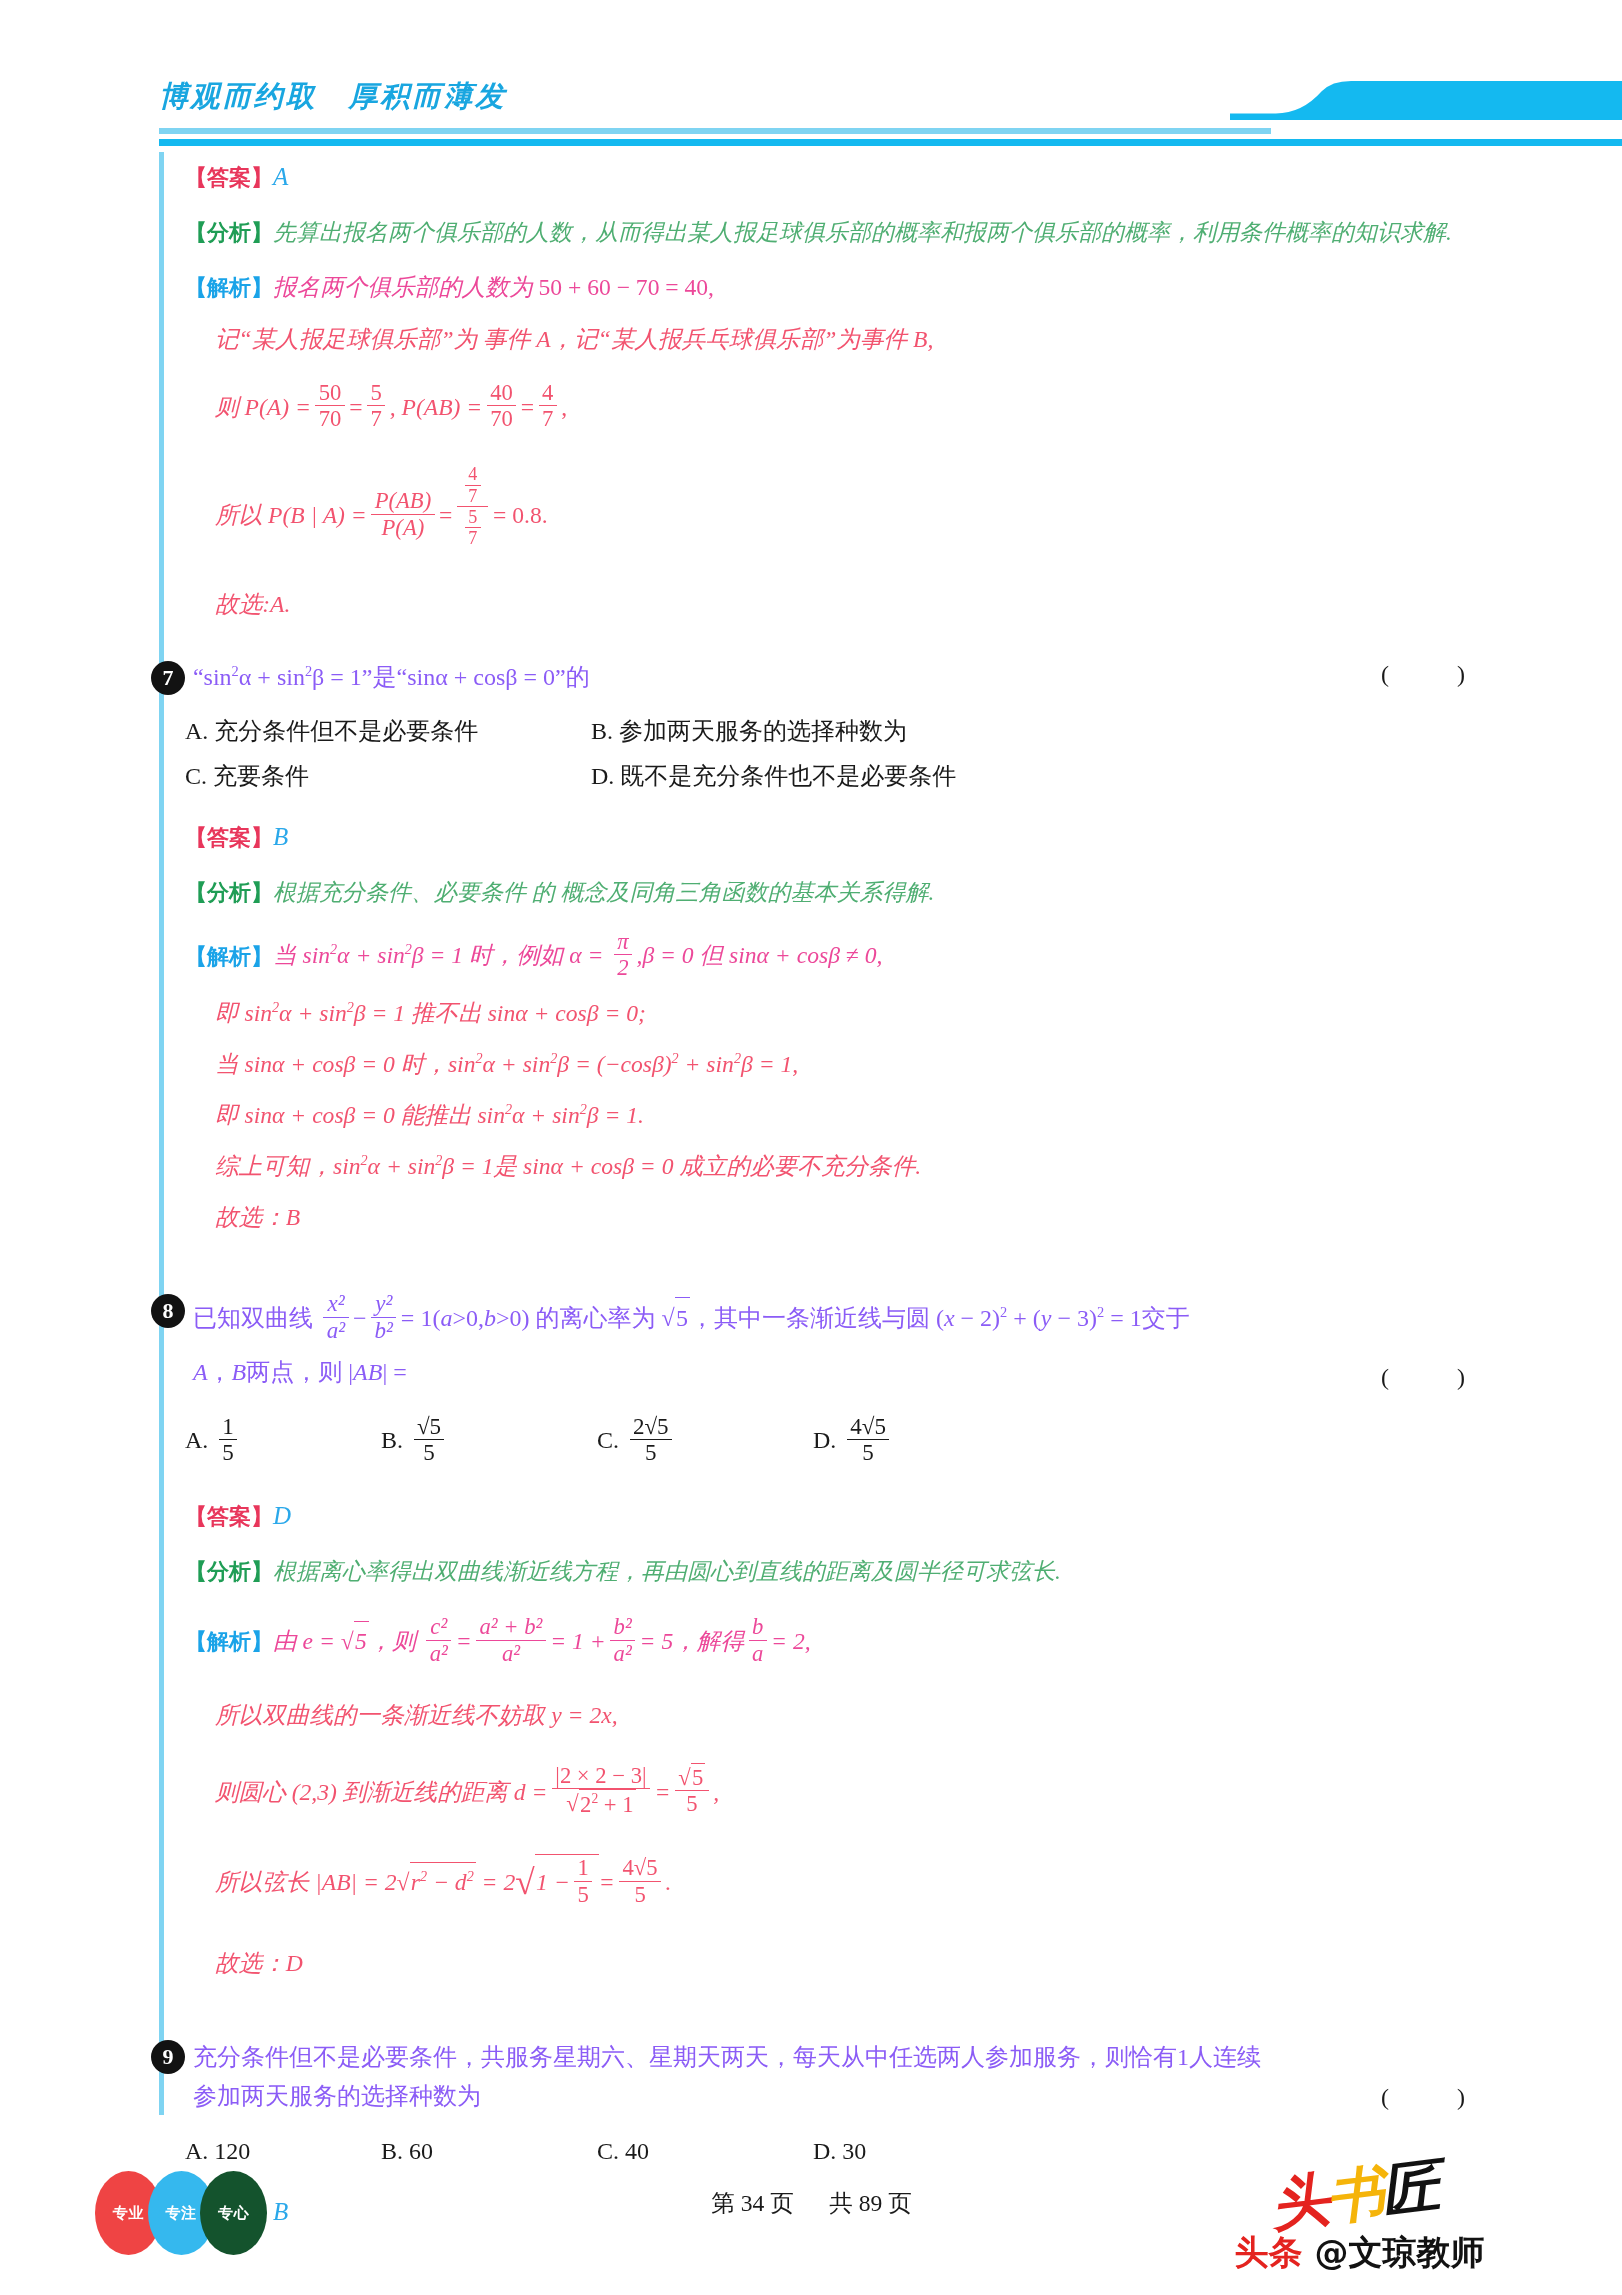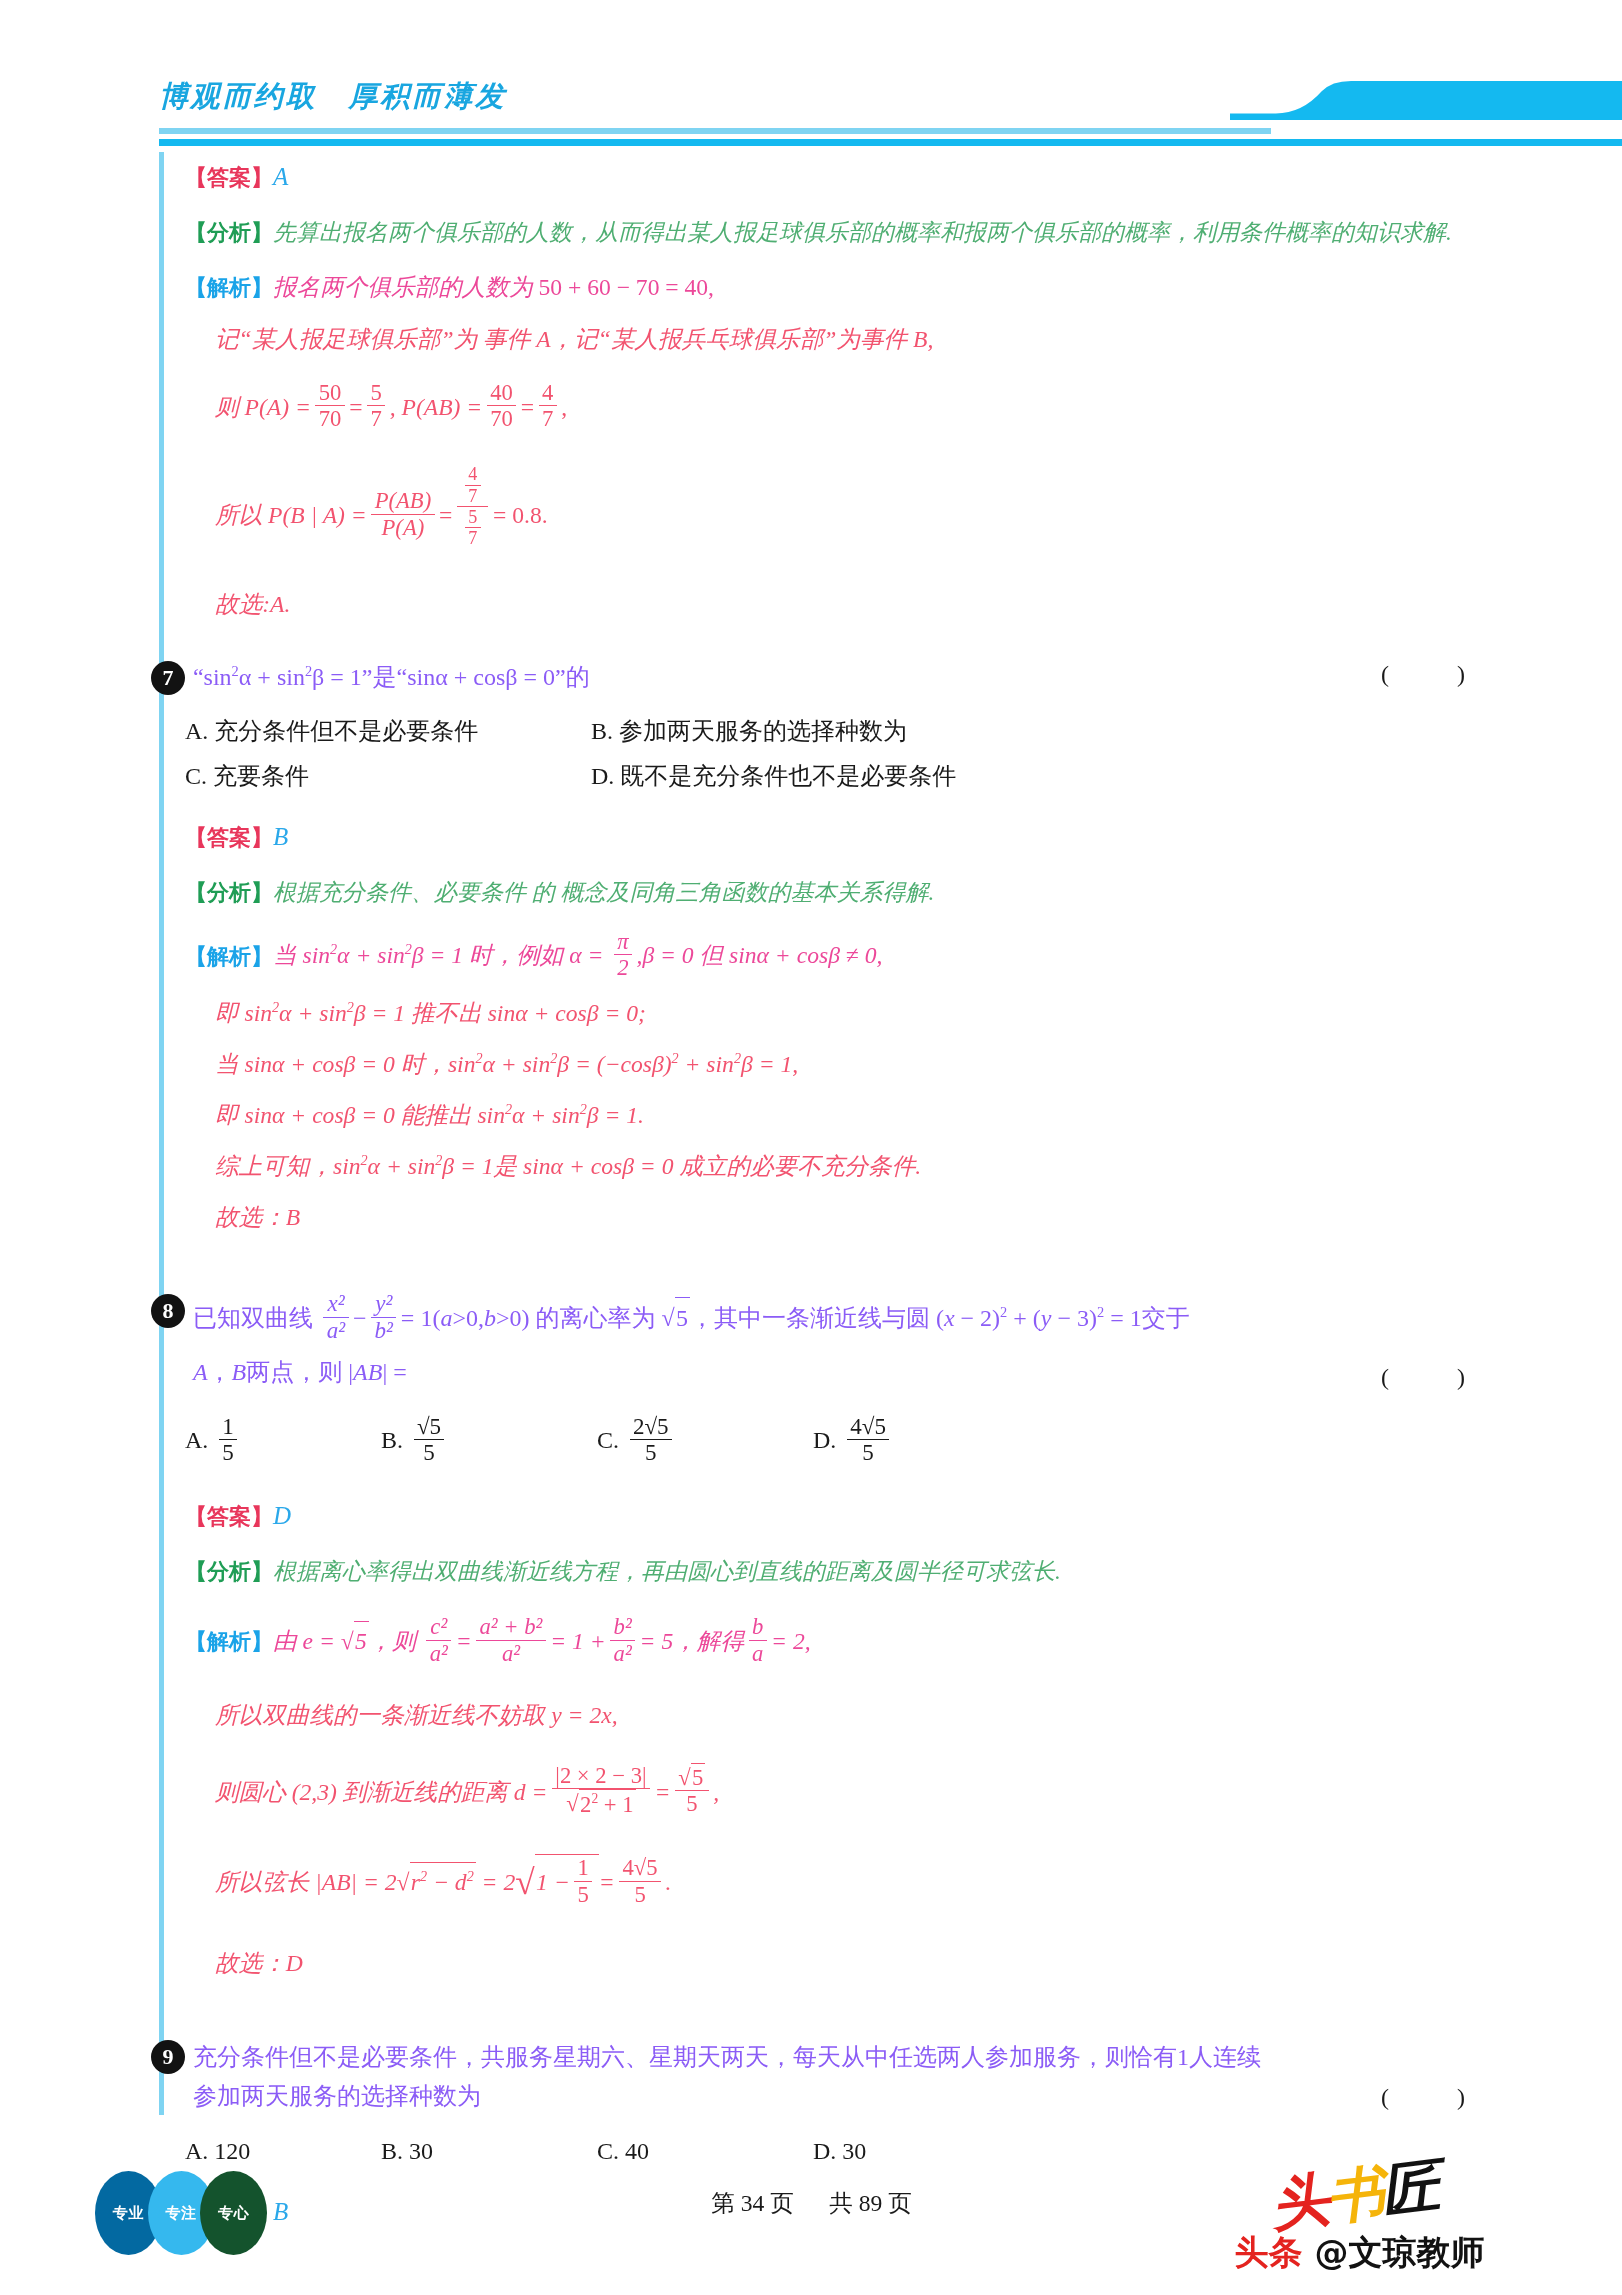--- a/index.html
+++ b/index.html
@@ -182,21 +182,21 @@
     width: 67px; height: 84px;
     border-radius: 50%;
     display: flex; align-items: center; justify-content: center;
     color: #fff;
     font-family: "DejaVu Sans", sans-serif;
     font-size: 15px;
     font-weight: bold;
     letter-spacing: 0.7px;
     margin-right: -14.4px;
   }
-  .badge.b1 { background: #0369a1; }
+  .badge.b1 { background: #ef4444; }
   .badge.b2 { background: #35b8ee; }
   .badge.b3 { background: #14532d; }
 
   #footer-page {
     position: absolute;
     left: 0; top: 34px; width: 1623px;
     text-align: center;
     font-size: 23.6px;
     color: #1a1a1a;
     font-family: "Liberation Serif", serif;
@@ -360,21 +360,21 @@
         <div class="q-num">9</div>
         <div class="q-body">
           <div>充分条件但不是必要条件，共服务星期六、星期天两天，每天从中任选两人参加服务，则恰有1人连续</div>
           <div>参加两天服务的选择种数为</div>
         </div>
       </div>
       <div class="q-bracket" style="position:relative;text-align:right;margin-top:-34px">(　)</div>
 
       <div class="choices c4" style="margin-top:15.7px">
         <div class="choice">A. 120</div>
-        <div class="choice">B. 30</div>
+        <div class="choice">B. 60</div>
         <div class="choice">C. 40</div>
         <div class="choice">D. 30</div>
       </div>
 
       <div class="line" style="margin-top:17px">
         <span class="tag-ans">【答案】</span><span class="txt-ans">B</span>
       </div>
     </div>
 
   </div>

